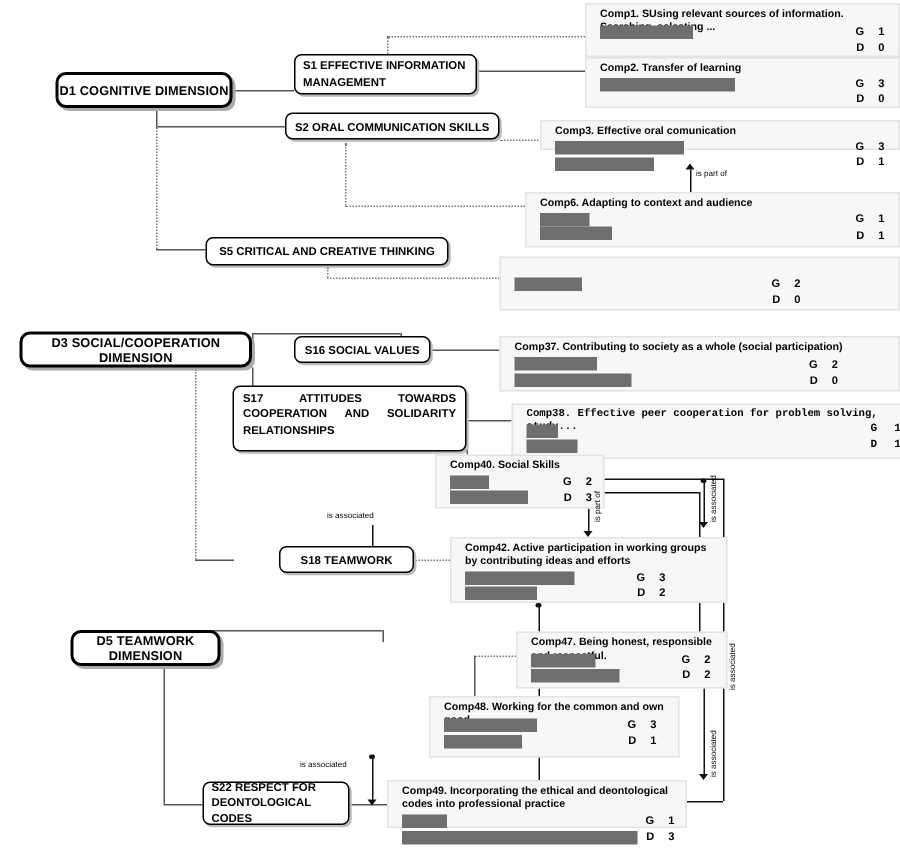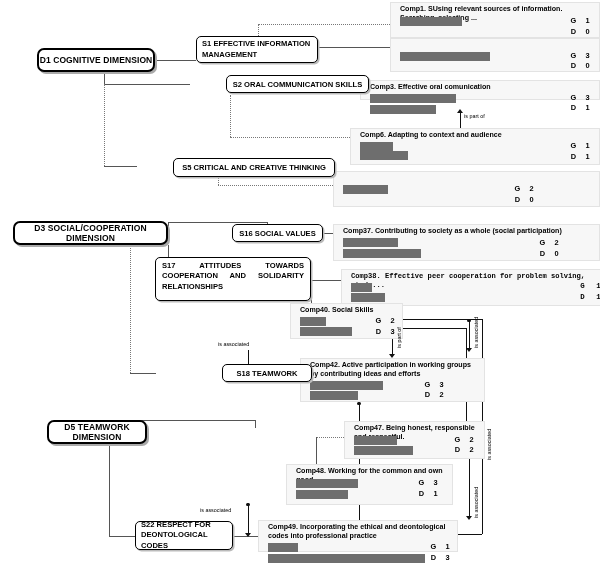--- a/index.html
+++ b/index.html
@@ -9,21 +9,21 @@
   
   .dim-box{position:absolute;box-sizing:border-box;border:2.5px solid #000;
            border-radius:7px;background:#fff;display:flex;align-items:center;
            justify-content:center;text-align:center;font-weight:bold;
            font-size:8.5px;letter-spacing:.1px;color:#000;z-index:6;
            box-shadow:2px 2px 0 #aaa;}
   .sub-box{position:absolute;box-sizing:border-box;border:1.2px solid #000;
            border-radius:5px;background:#fff;display:flex;align-items:center;
            font-weight:bold;font-size:7.6px;color:#000;z-index:6;
            padding:2px 5px;box-shadow:1.5px 1.5px 0 #bbb;}
-  .sub-box.center{justify-content:center;text-align:center;margin-left:36px;}
+  .sub-box.center{justify-content:center;text-align:center;}
   .sub-box.just{display:block;text-align:justify;line-height:1.35;padding:3px 6px;}
   .sub-box.left{justify-content:flex-start;text-align:left;line-height:1.35;}
 
   
   .comp{position:absolute;box-sizing:border-box;background:#f7f7f7;
         border:1px solid #e3e3e3;z-index:5;}
   .comp .title{position:absolute;left:9px;top:2px;right:4px;font-size:7.1px;
                font-weight:bold;color:#000;line-height:1.25;}
   .comp .bar{position:absolute;left:9px;background:#6e6e6e;height:9px;}
   .comp .gd{position:absolute;font-size:7.4px;font-weight:bold;color:#000;
@@ -179,20 +179,21 @@
       <span>G</span>
       <span>1</span>
     </div>
     <div class="gd" style="right:9px;top:24px;">
       <span>D</span>
       <span>0</span>
     </div>
   </div>
 
   <div class="comp" style="left:390px;top:38px;width:210px;height:34px;">
+    <div class="title">Comp2. Transfer of learning</div>
     <div class="bar" style="top:13px;width:90px;"></div>
     <div class="gd" style="right:9px;top:12px;">
       <span>G</span>
       <span>3</span>
     </div>
     <div class="gd" style="right:9px;top:22px;">
       <span>D</span>
       <span>0</span>
     </div>
   </div>

